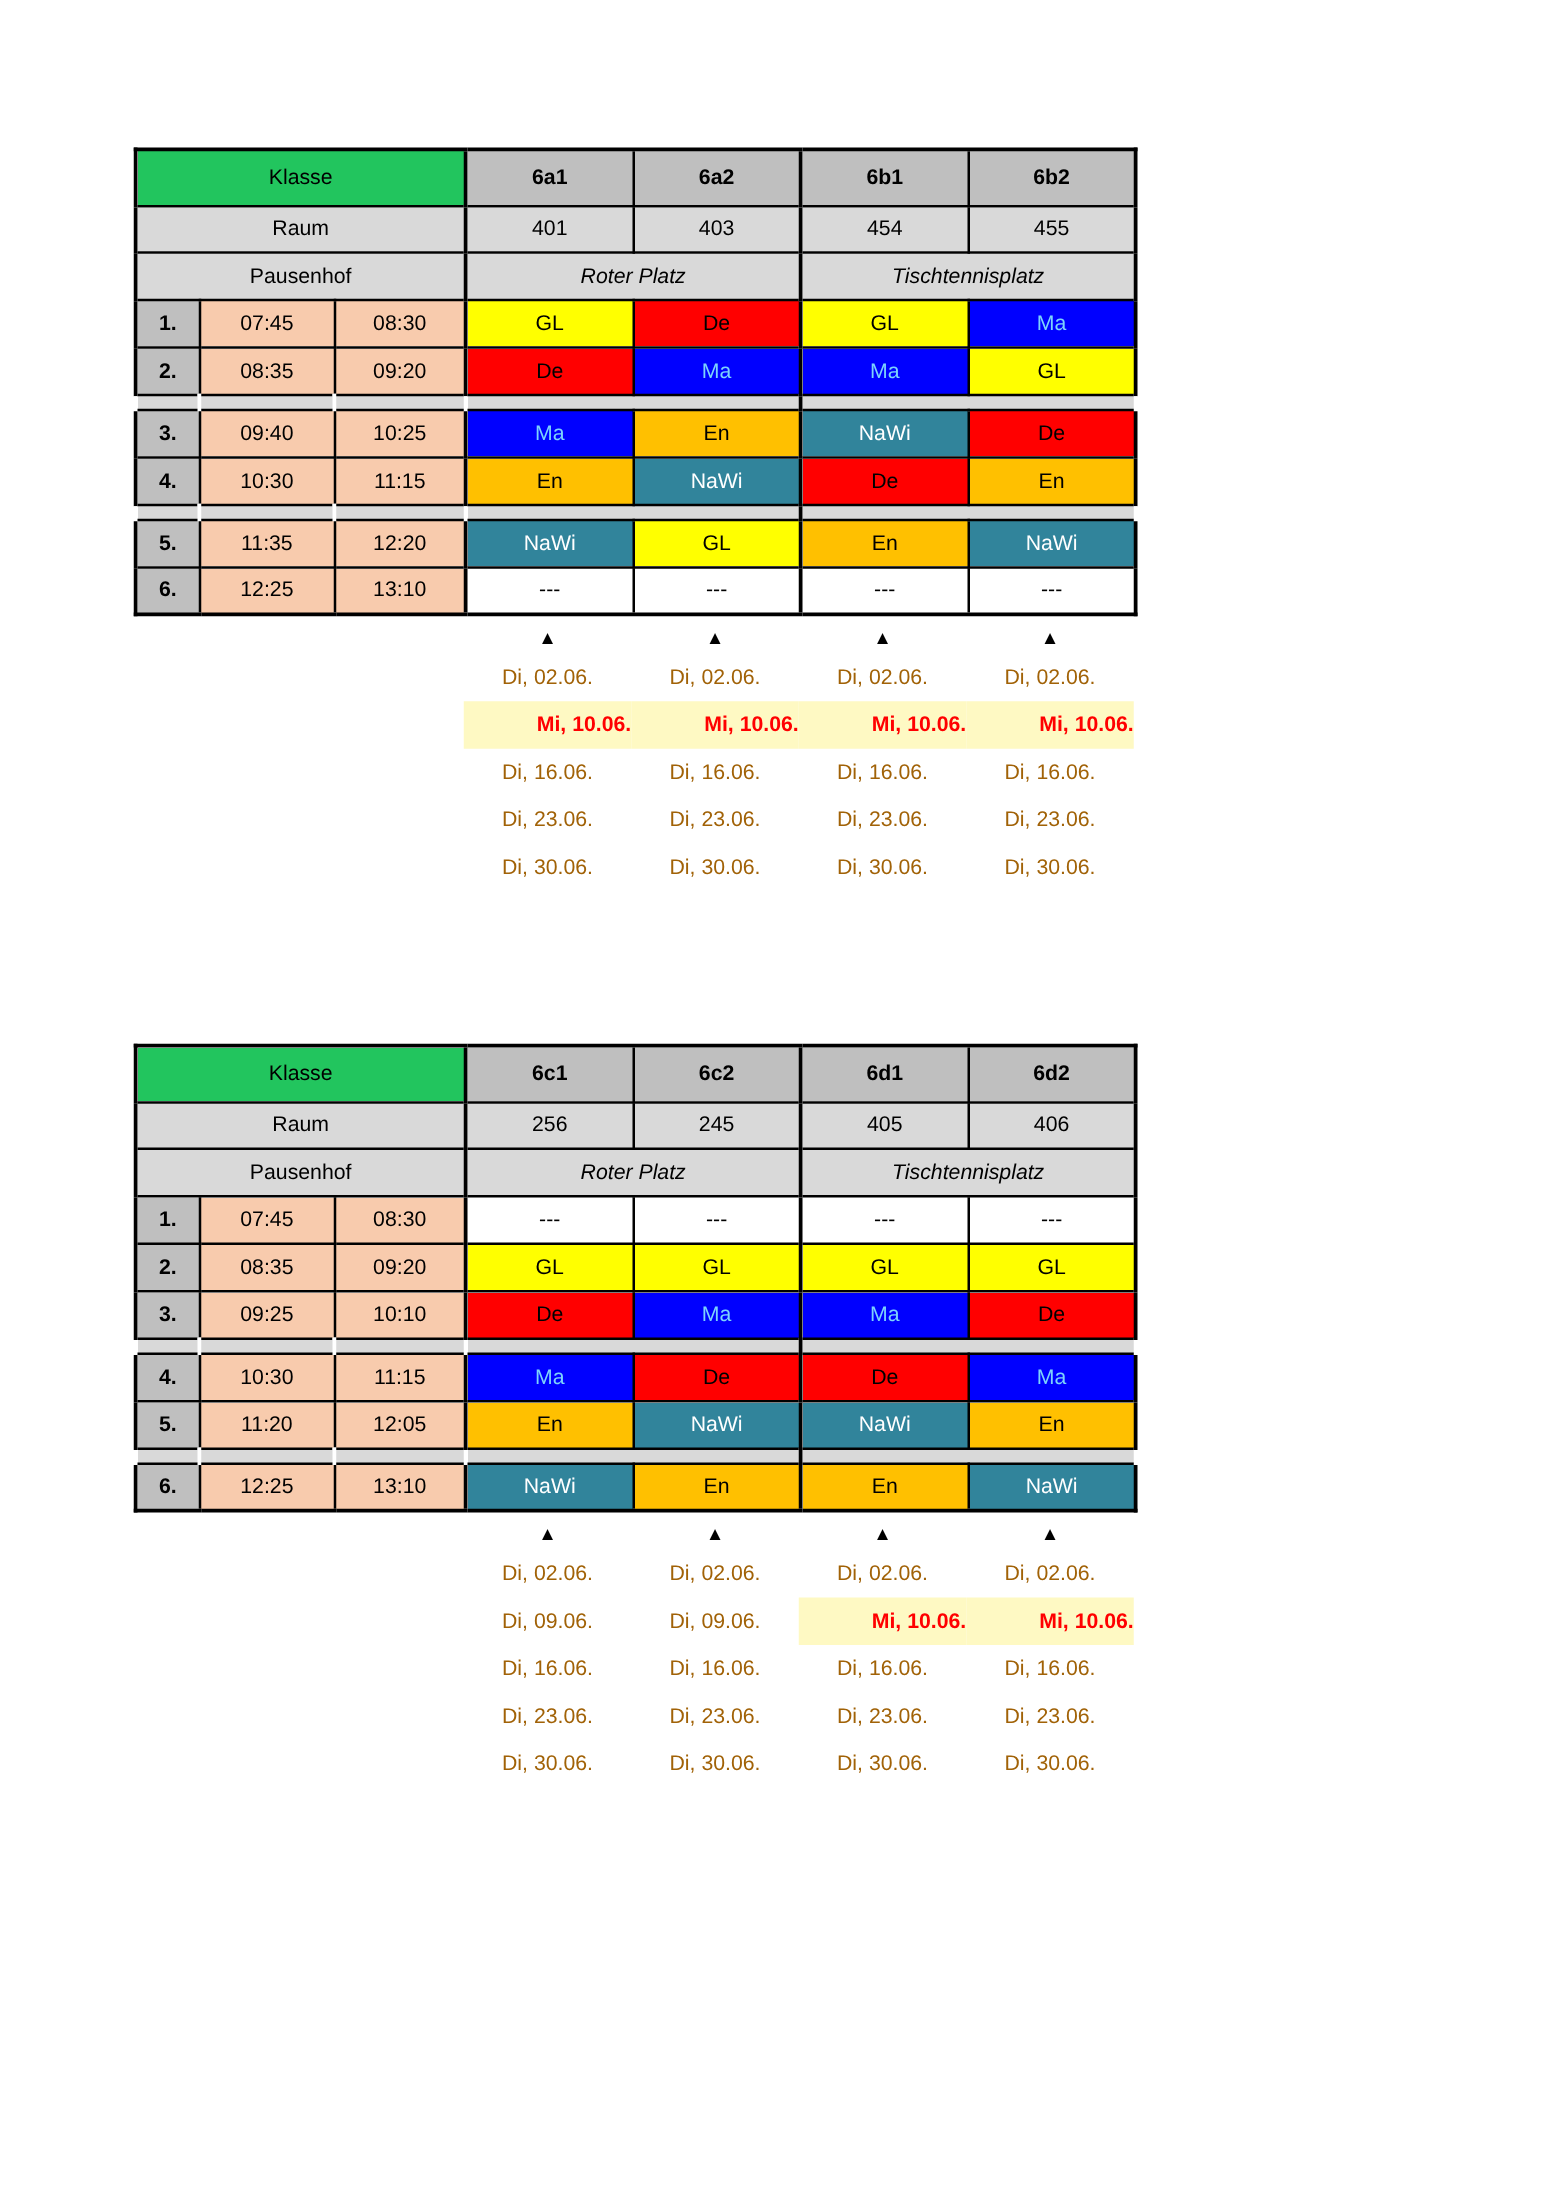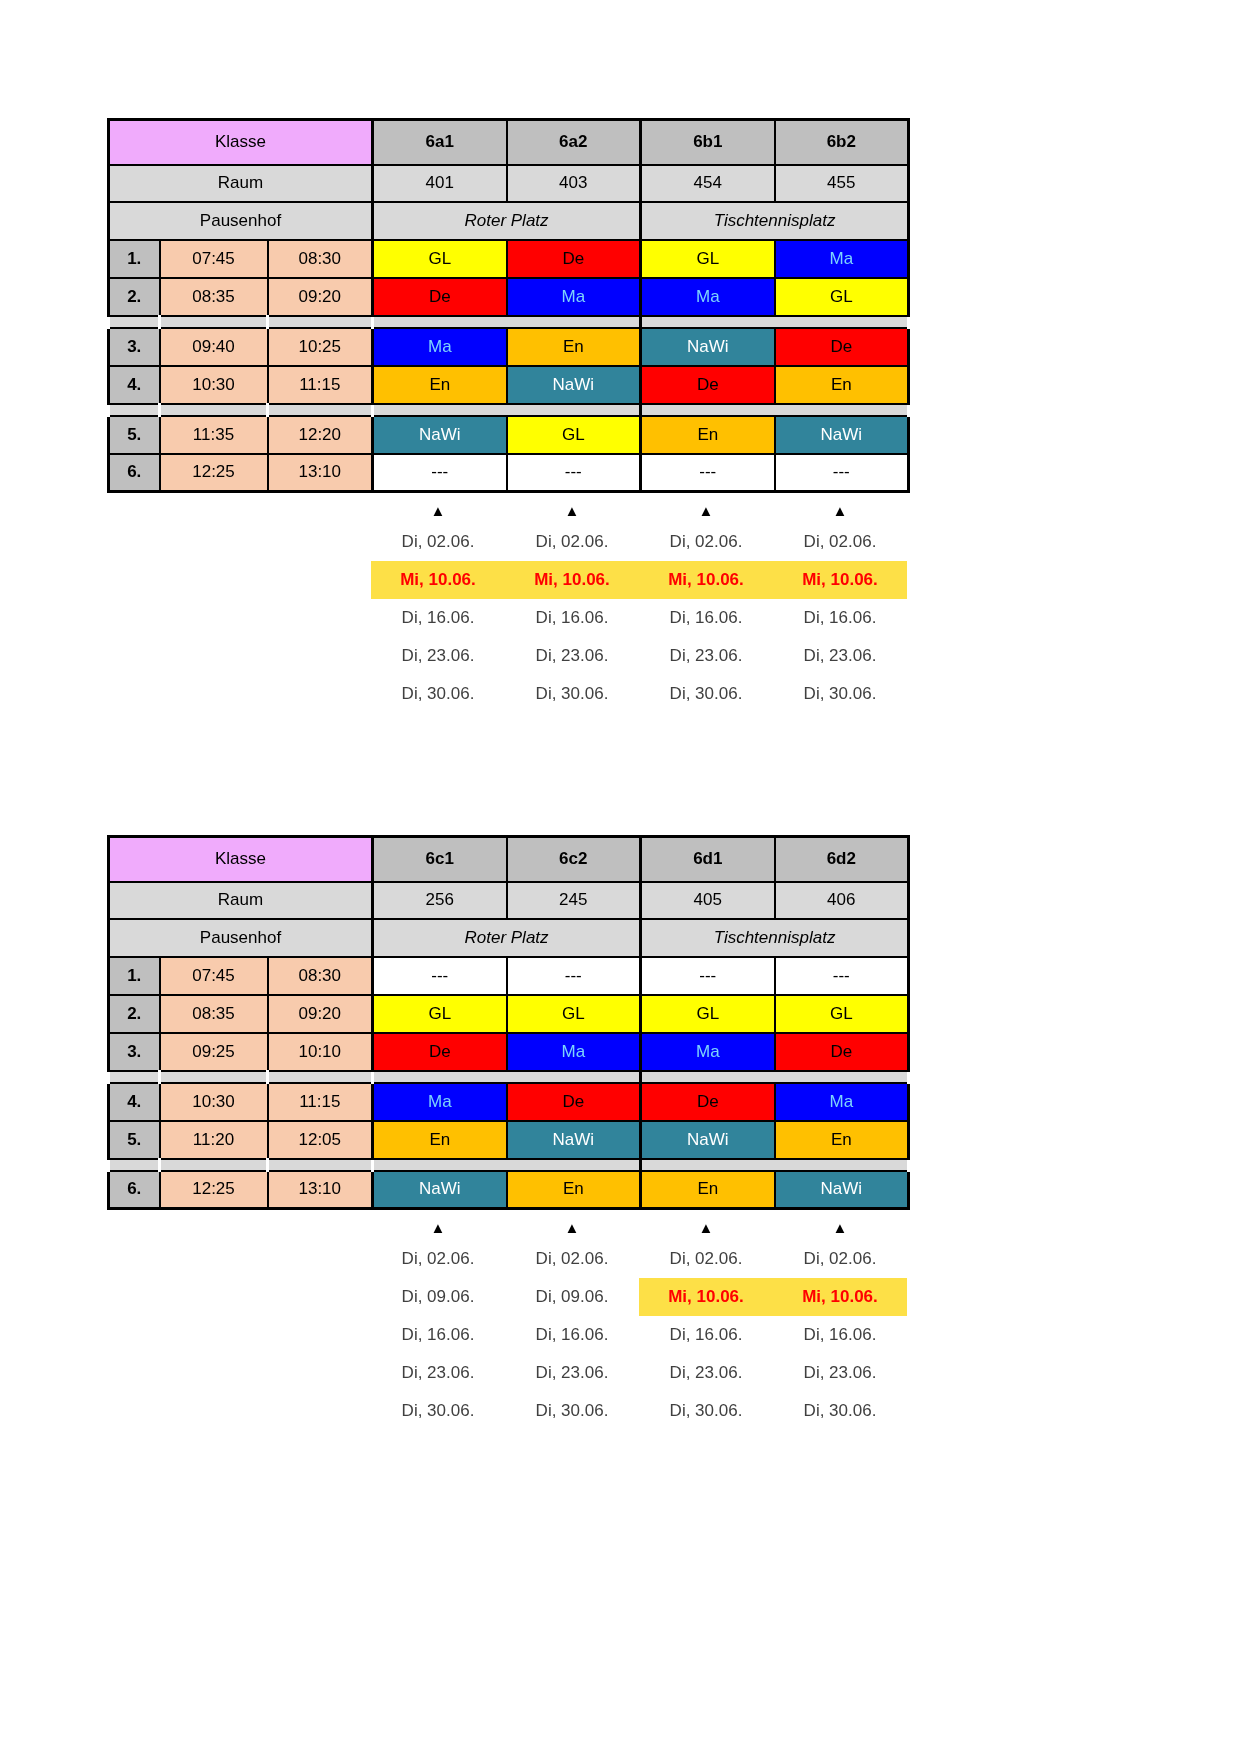--- a/index.html
+++ b/index.html
@@ -12,21 +12,21 @@
   .block.b2{top:835px;}
 
   table.tt{border-collapse:collapse;table-layout:fixed;width:800px;}
   table.tt td{
     border:2px solid #000;text-align:center;vertical-align:middle;
     padding:0;font-size:17px;overflow:hidden;white-space:nowrap;
   }
   tr.rk{height:45px;} tr.rr{height:37px;padding-left:36px;} tr.rp{height:38px;padding-left:33px;} tr.pr{height:38px;}
   tr.gap{height:12px;}
 
-  td.hdr{background:#f0abfc;}
+  td.hdr{background:#22c55e;}
   td.cls{background:#BFBFBF;font-weight:700;font-size:21px;}
   td.lgt{background:#D9D9D9;}
   td.yard{font-style:italic;}
   td.num{background:#BFBFBF;font-weight:700;font-size:16px;}
   td.time{background:#F8CBAD;}
   td.subj{font-size:15px;}
 
   .s-GL{background:#FFFF00;color:#000;}
   .s-De{background:#FF0000;color:#000;}
   .s-Ma{background:#0000FF;color:#7dd3fc;}
@@ -44,22 +44,22 @@
   
   tr.gap td{background:#D9D9D9;border-top:2px solid #000;border-bottom:2px solid #000;
     border-left:3px solid #fff;border-right:3px solid #fff;}
   tr.gap td.gbp{border-right:3px solid #000;}
   tr.gap td.gb{border-left:3px solid #000;}
 
   .arrows{margin:9px 0 3px 264px;display:flex;}
   .arrows .ar{width:134px;text-align:center;font-size:15px;line-height:18px;color:#000;}
 
   .dates{margin-left:264px;display:grid;grid-template-columns:repeat(4,134px);}
-  .dcell{height:38px;line-height:38px;text-align:center;font-size:17px;color:#404040;}
-  .dcell.hl{background:#fde047;color:#FF0000;font-weight:700;}
+  .dcell{height:38px;line-height:38px;text-align:center;font-size:17px;color:#a16207;}
+  .dcell.hl{background:#fef9c3;color:#FF0000;font-weight:700;text-align:right;}
 </style>
 </head>
 <body>
 
 <div class="block b1">
   <table class="tt">
     <colgroup>
       <col style="width:51px">
         <col style="width:108px">
         <col style="width:105px">

